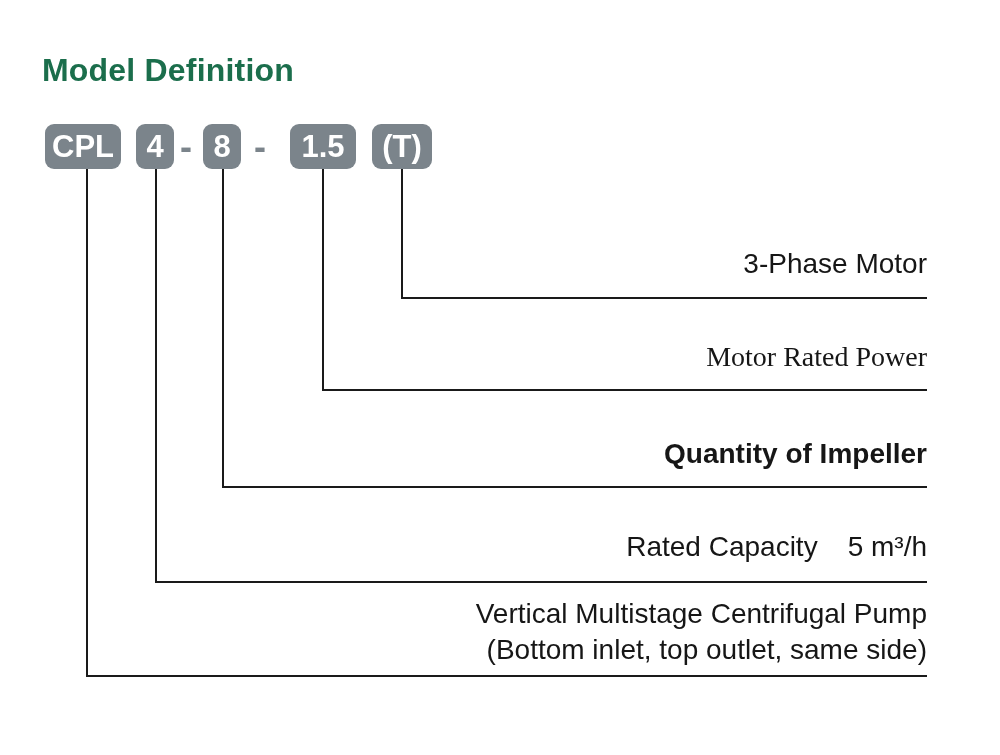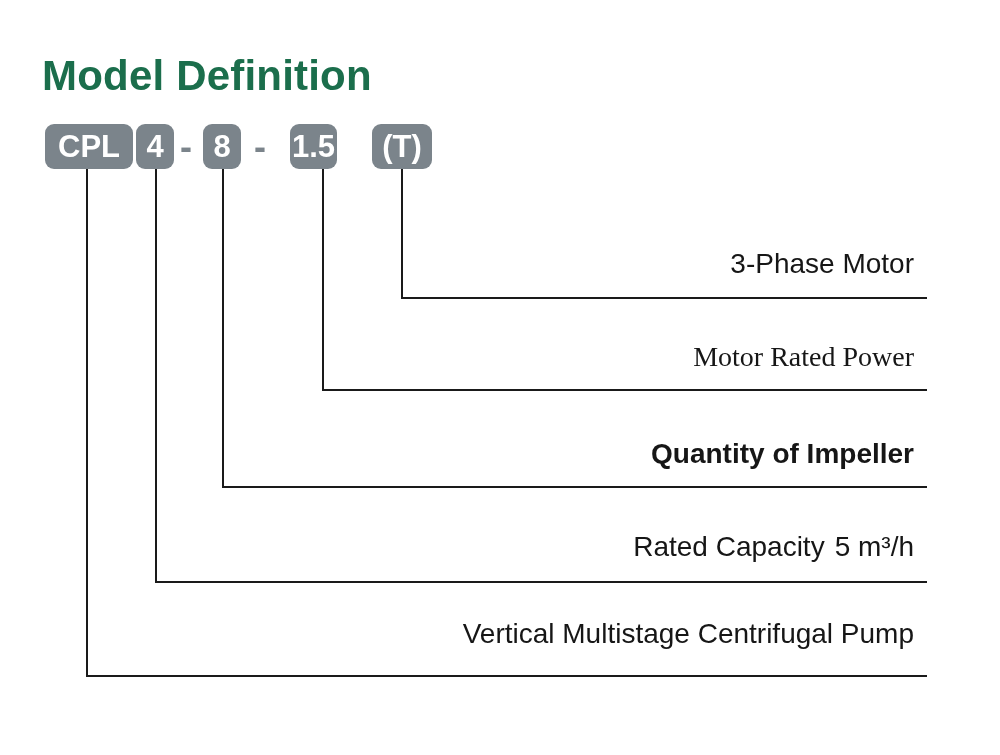--- a/index.html
+++ b/index.html
@@ -14,39 +14,39 @@
   html,body{width:1000px;height:755px;}
   body{
     position:relative;
     background:var(--page-bg);
     font-family:"Liberation Sans","DejaVu Sans",sans-serif;
     overflow:hidden;
   }
   .page-title{
     position:absolute;
     left:42px;top:52px;
-    font-size:42px;
+    font-size:32px;
     font-weight:bold;
     color:var(--title-color);
     letter-spacing:0.2px;
   }
   .badge{
     position:absolute;
     top:124px;height:45px;
     background:var(--badge-bg);
     color:var(--badge-text);
     border-radius:9px;
     font-size:31px;
     font-weight:bold;
     display:flex;align-items:center;justify-content:center;
   }
-  .badge-cpl{left:45px;width:88px;}
+  .badge-cpl{left:45px;width:76px;}
   .badge-capacity{left:136px;width:38px;}
   .badge-impellers{left:203px;width:38px;}
-  .badge-power{left:290px;width:47px;}
+  .badge-power{left:290px;width:66px;}
   .badge-phase{left:372px;width:60px;}
   .dash{
     position:absolute;
     top:124px;height:45px;
     color:var(--badge-bg);
     font-size:36px;
     font-weight:bold;
     display:flex;align-items:center;justify-content:center;
   }
   .dash-1{left:174px;width:24px;}
@@ -58,31 +58,31 @@
   .v-power{left:322px;top:169px;height:222px;}
   .h-power{left:322px;top:389px;width:605px;}
   .v-impellers{left:222px;top:169px;height:319px;}
   .h-impellers{left:222px;top:486px;width:705px;}
   .v-capacity{left:155px;top:169px;height:414px;}
   .h-capacity{left:155px;top:581px;width:772px;}
   .v-series{left:86px;top:169px;height:508px;}
   .h-series{left:86px;top:675px;width:841px;}
   .callout{
     position:absolute;
-    right:86px;
+    right:73px;
     font-size:28px;
     color:var(--label-color);
     text-align:right;
     white-space:nowrap;
   }
   .callout-phase{top:248px;}
   .callout-power{top:341px;font-family:Liberation Serif, serif;}
   .callout-impellers{top:438px;font-weight:bold;}
-  .callout-capacity{top:531px;display:inline-flex;gap:10px;}
-  .callout-series{top:596px;line-height:36px;margin-top:20px;}
+  .callout-capacity{top:531px;display:inline-flex;gap:30px;}
+  .callout-series{top:596px;line-height:36px;}
 </style>
 </head>
 <body>
 
 <h1 class="page-title">Model Definition</h1>
 
 <div class="badge badge-cpl">CPL</div>
 <div class="badge badge-capacity">4</div>
 <div class="dash dash-1">-</div>
 <div class="badge badge-impellers">8</div>
@@ -103,13 +103,14 @@
 
 <div class="callout callout-phase">3-Phase Motor</div>
 <div class="callout callout-power">Motor Rated Power</div>
 <div class="callout callout-impellers">Quantity of Impeller</div>
 <div class="callout callout-capacity">
   <span>Rated Capacity</span>
   <span>5 m³/h</span>
 </div>
 <div class="callout callout-series">
   <div>Vertical Multistage Centrifugal Pump</div>
+  <div>(Bottom inlet, top outlet, same side)</div>
 </div>
 
 </body></html>

